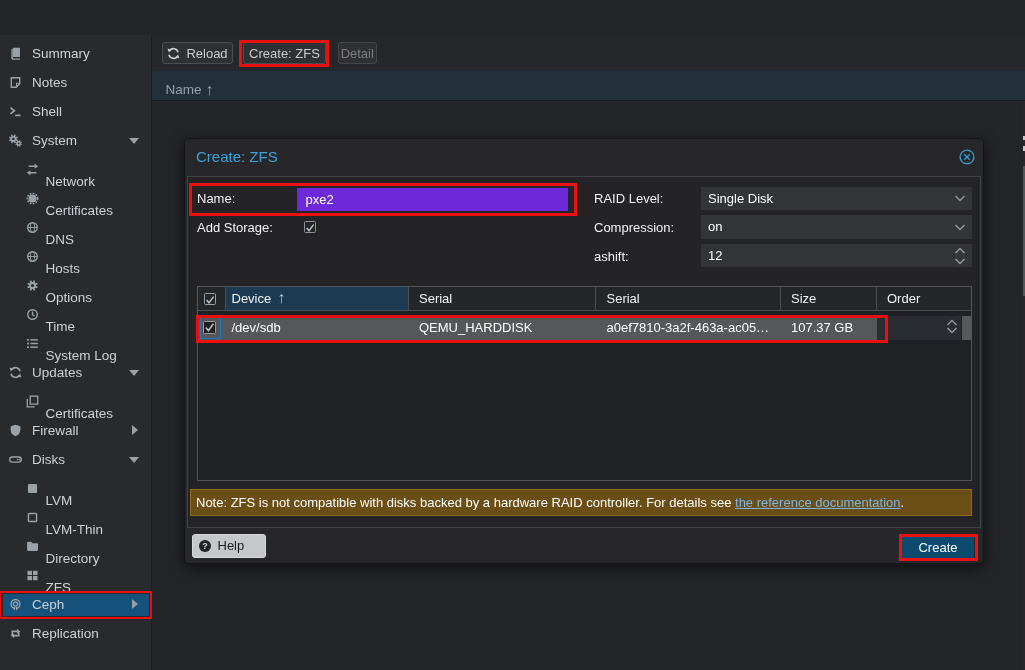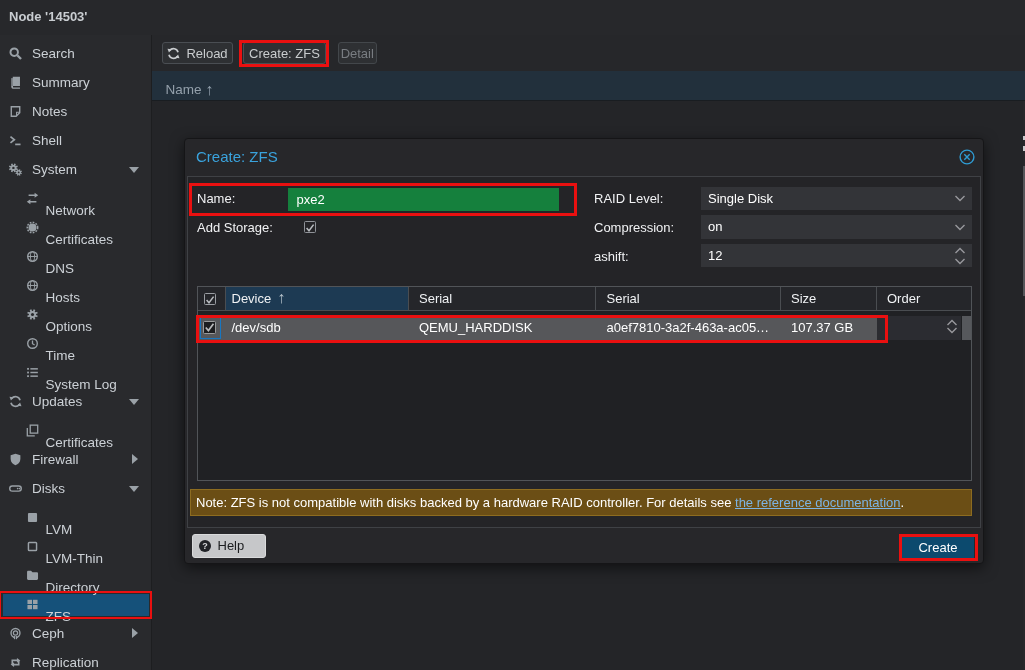--- a/index.html
+++ b/index.html
@@ -47,37 +47,25 @@
 
 #note{position:absolute;left:2.5px;top:312.5px;width:781.5px;height:26.5px;box-sizing:border-box;background:#6b4e15;border:1px solid #8d6c20;font-size:13px;color:#fff;display:flex;align-items:center;padding-left:5px;white-space:nowrap;}
 #note .lk{color:#7cb4e4;text-decoration:underline;}
 
 #helpbtn{position:absolute;left:7px;top:395px;width:74px;height:23.5px;box-sizing:border-box;background:#c6c7c9;border:1px solid #d9dadb;border-radius:3px;color:#1c1d1f;font-size:13px;display:flex;align-items:center;}
 #createbtn{position:absolute;left:717.5px;top:398px;width:72px;height:20.5px;background:#0c4a6e;color:#fff;font-size:13px;display:flex;align-items:center;justify-content:center;}
 </style>
 </head>
 <body>
 <div id="page">
-  <div class="ab" id="topbar">
-      <div class="t">Node '14503'</div>
-    </div>
 
   <div class="ab" id="sidebar">
     <div class="ab" id="zfssel"></div>
     <div id="sideitems">
     <div style="height:4px;"></div>
-    <div class="si">
-          <span class="ic">
-            <svg width="13" height="13" viewBox="0 0 16 16">
-              <circle cx="6.4" cy="6.4" r="4.6" fill="none" stroke="#9aa1a7" stroke-width="2.4"></circle>
-              <line x1="10.2" y1="10.2" x2="14.8" y2="14.8" stroke="#9aa1a7" stroke-width="2.9"></line>
-            </svg>
-          </span>
-          <span class="lb">Search</span>
-        </div>
     <div class="si">
           <span class="ic">
             <svg width="13" height="13" viewBox="0 0 16 16">
               <path d="M4.6 1h8.9v11.2H4.6A1.7 1.7 0 0 0 2.9 13.9 1.7 1.7 0 0 0 4.6 15.6h8.9v-1.4H5" fill="#9aa1a7"></path>
               <rect x="2.9" y="2.6" width="1.7" height="11" fill="#9aa1a7"></rect>
             </svg>
           </span>
           <span class="lb">Summary</span>
         </div>
     <div class="si">
@@ -333,21 +321,21 @@
 
   <div class="ab" id="dlg">
     <div id="dlgtitle">Create: ZFS</div>
     <div id="dlgclose" style="top:9.5px;"><svg width="16" height="16" viewBox="0 0 16 16">
           <circle cx="8" cy="8" r="6.9" fill="none" stroke="#2f9cd4" stroke-width="1.4"></circle>
           <path d="M5.3 5.3l5.4 5.4M10.7 5.3l-5.4 5.4" stroke="#2f9cd4" stroke-width="1.4"></path>
         </svg></div>
     <div id="dlgbody">
 
       <div class="lbl" style="left:9.5px;top:14px;">Name:</div>
-      <div class="fld" style="left:100px;top:11px;width:271.5px;height:23px;background:#15803d;padding-left:9px;">pxe2</div>
+      <div class="fld" style="left:109px;top:11px;width:271.5px;height:23px;background:#6d28d9;padding-left:9px;">pxe2</div>
       <div class="lbl" style="left:9.5px;top:43px;">Add Storage:</div>
       <div class="cb" style="left:116px;top:44.5px;">
           <svg width="10" height="10" viewBox="0 0 10 10">
             <path d="M1.6 5l2.4 2.8L8.6 1.6" fill="none" stroke="#b9bcc0" stroke-width="1.5"></path>
           </svg>
         </div>
 
       <div class="lbl" style="left:406.5px;top:14px;">RAID Level:</div>
       <div class="fld" style="left:513.5px;top:10px;width:271px;height:23.5px;">Single Disk</div>
       <div class="lbl" style="left:406.5px;top:43px;">Compression:</div>

